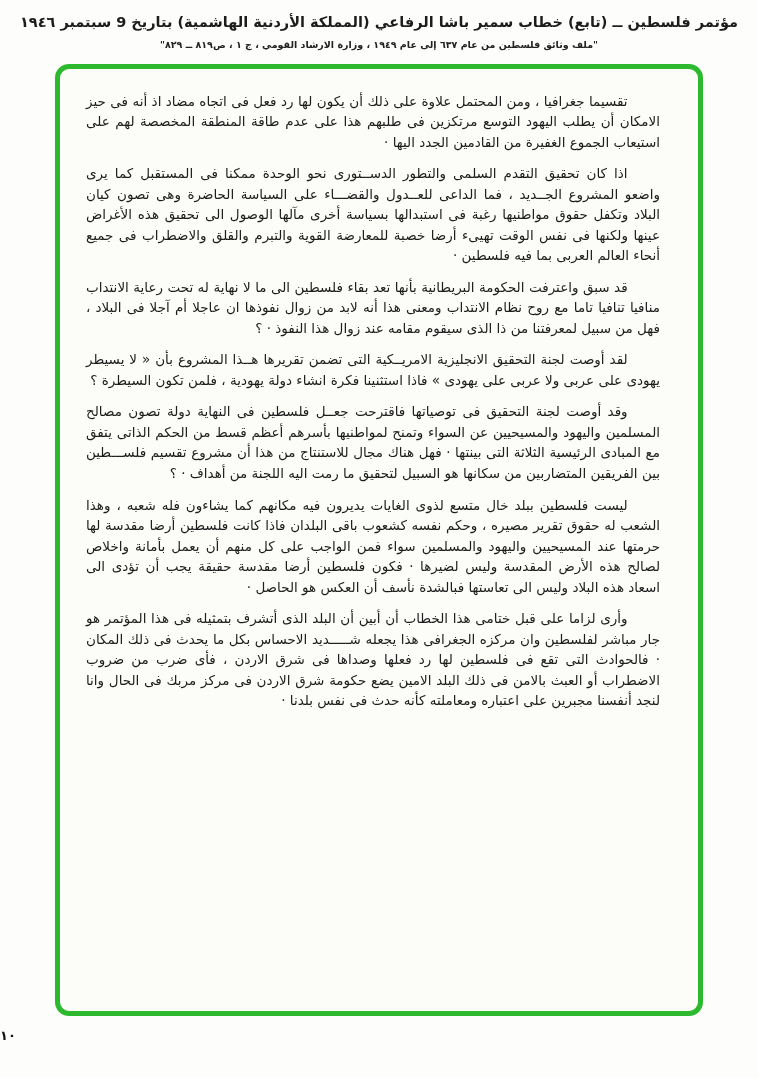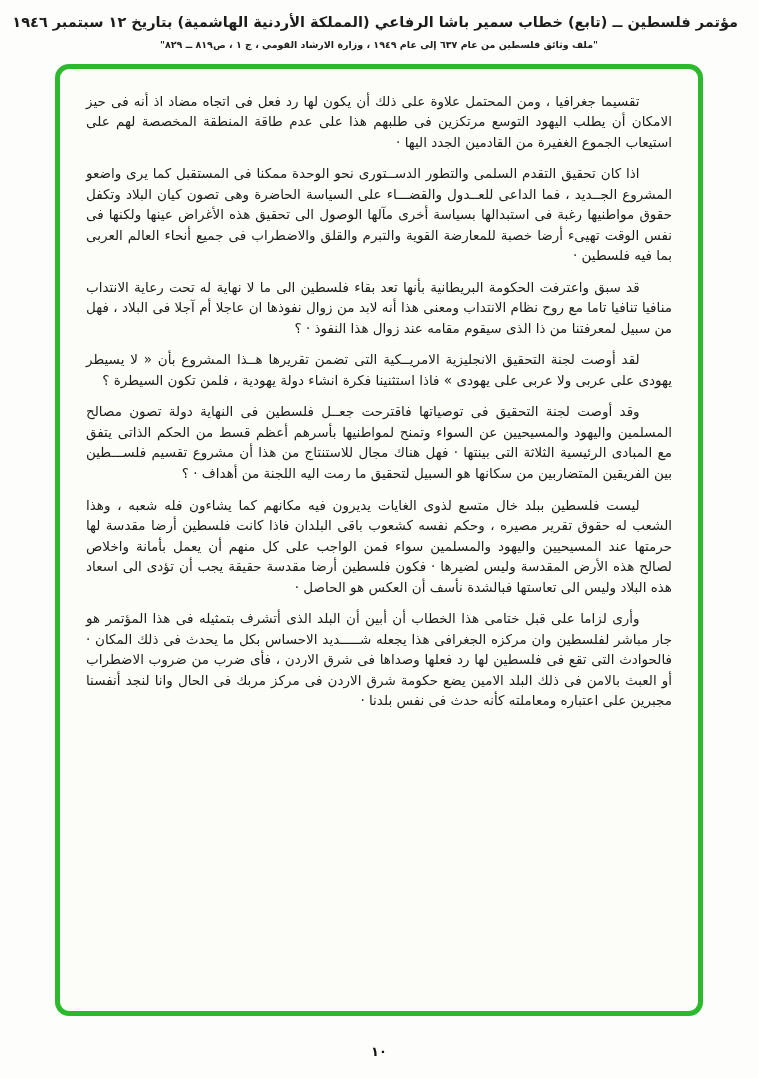--- a/index.html
+++ b/index.html
@@ -51,40 +51,40 @@
     overflow:hidden;
   }
   .text-block{
     font-size:13.5px;
     line-height:1.52;
     text-align:justify;
     text-justify:inter-word;
     color:var(--ink);
   }
   .text-block p{
-    margin:0 0 11px 0;
+    margin:0 12px 11px 0;
     text-indent:2.4em;
   }
   .page-footer{
-    text-align:center;
-    margin-top:25px;
+    text-align:left;
+    margin-top:9px;
   }
   .page-number{
     font-size:13px;
     font-weight:bold;
     color:#111;
   }
 </style>
 </head>
 <body>
 
 <div class="page">
 
   <header class="doc-header">
-    <h1 class="doc-title">مؤتمر فلسطين ــ (تابع) خطاب سمير باشا الرفاعي (المملكة الأردنية الهاشمية) بتاريخ ١٢ سبتمبر ١٩٤٦</h1>
+    <h1 class="doc-title">مؤتمر فلسطين ــ (تابع) خطاب سمير باشا الرفاعي (المملكة الأردنية الهاشمية) بتاريخ 9 سبتمبر ١٩٤٦</h1>
     <div class="doc-subtitle">"ملف وثائق فلسطين من عام ٦٣٧ إلى عام ١٩٤٩ ، وزارة الارشاد القومي ، ج ١ ، ص٨١٩ ــ ٨٢٩"</div>
   </header>
 
   <div class="green-frame">
     <div class="text-block">
       <p>تقسيما جغرافيا ، ومن المحتمل علاوة على ذلك أن يكون لها رد فعل فى اتجاه مضاد اذ أنه فى حيز الامكان أن يطلب اليهود التوسع مرتكزين فى طلبهم هذا على عدم طاقة المنطقة المخصصة لهم على استيعاب الجموع الغفيرة من القادمين الجدد اليها ·</p>
       <p>اذا كان تحقيق التقدم السلمى والتطور الدســتورى نحو الوحدة ممكنا فى المستقبل كما يرى واضعو المشروع الجــديد ، فما الداعى للعــدول والقضـــاء على السياسة الحاضرة وهى تصون كيان البلاد وتكفل حقوق مواطنيها رغبة فى استبدالها بسياسة أخرى مآلها الوصول الى تحقيق هذه الأغراض عينها ولكنها فى نفس الوقت تهيىء أرضا خصبة للمعارضة القوية والتبرم والقلق والاضطراب فى جميع أنحاء العالم العربى بما فيه فلسطين ·</p>
       <p>قد سبق واعترفت الحكومة البريطانية بأنها تعد بقاء فلسطين الى ما لا نهاية له تحت رعاية الانتداب منافيا تنافيا تاما مع روح نظام الانتداب ومعنى هذا أنه لابد من زوال نفوذها ان عاجلا أم آجلا فى البلاد ، فهل من سبيل لمعرفتنا من ذا الذى سيقوم مقامه عند زوال هذا النفوذ · ؟</p>
       <p>لقد أوصت لجنة التحقيق الانجليزية الامريــكية التى تضمن تقريرها هــذا المشروع بأن « لا يسيطر يهودى على عربى ولا عربى على يهودى » فاذا استثنينا فكرة انشاء دولة يهودية ، فلمن تكون السيطرة ؟</p>
       <p>وقد أوصت لجنة التحقيق فى توصياتها فاقترحت جعــل فلسطين فى النهاية دولة تصون مصالح المسلمين واليهود والمسيحيين عن السواء وتمنح لمواطنيها بأسرهم أعظم قسط من الحكم الذاتى يتفق مع المبادى الرئيسية الثلاثة التى بينتها · فهل هناك مجال للاستنتاج من هذا أن مشروع تقسيم فلســـطين بين الفريقين المتضاربين من سكانها هو السبيل لتحقيق ما رمت اليه اللجنة من أهداف · ؟</p>

